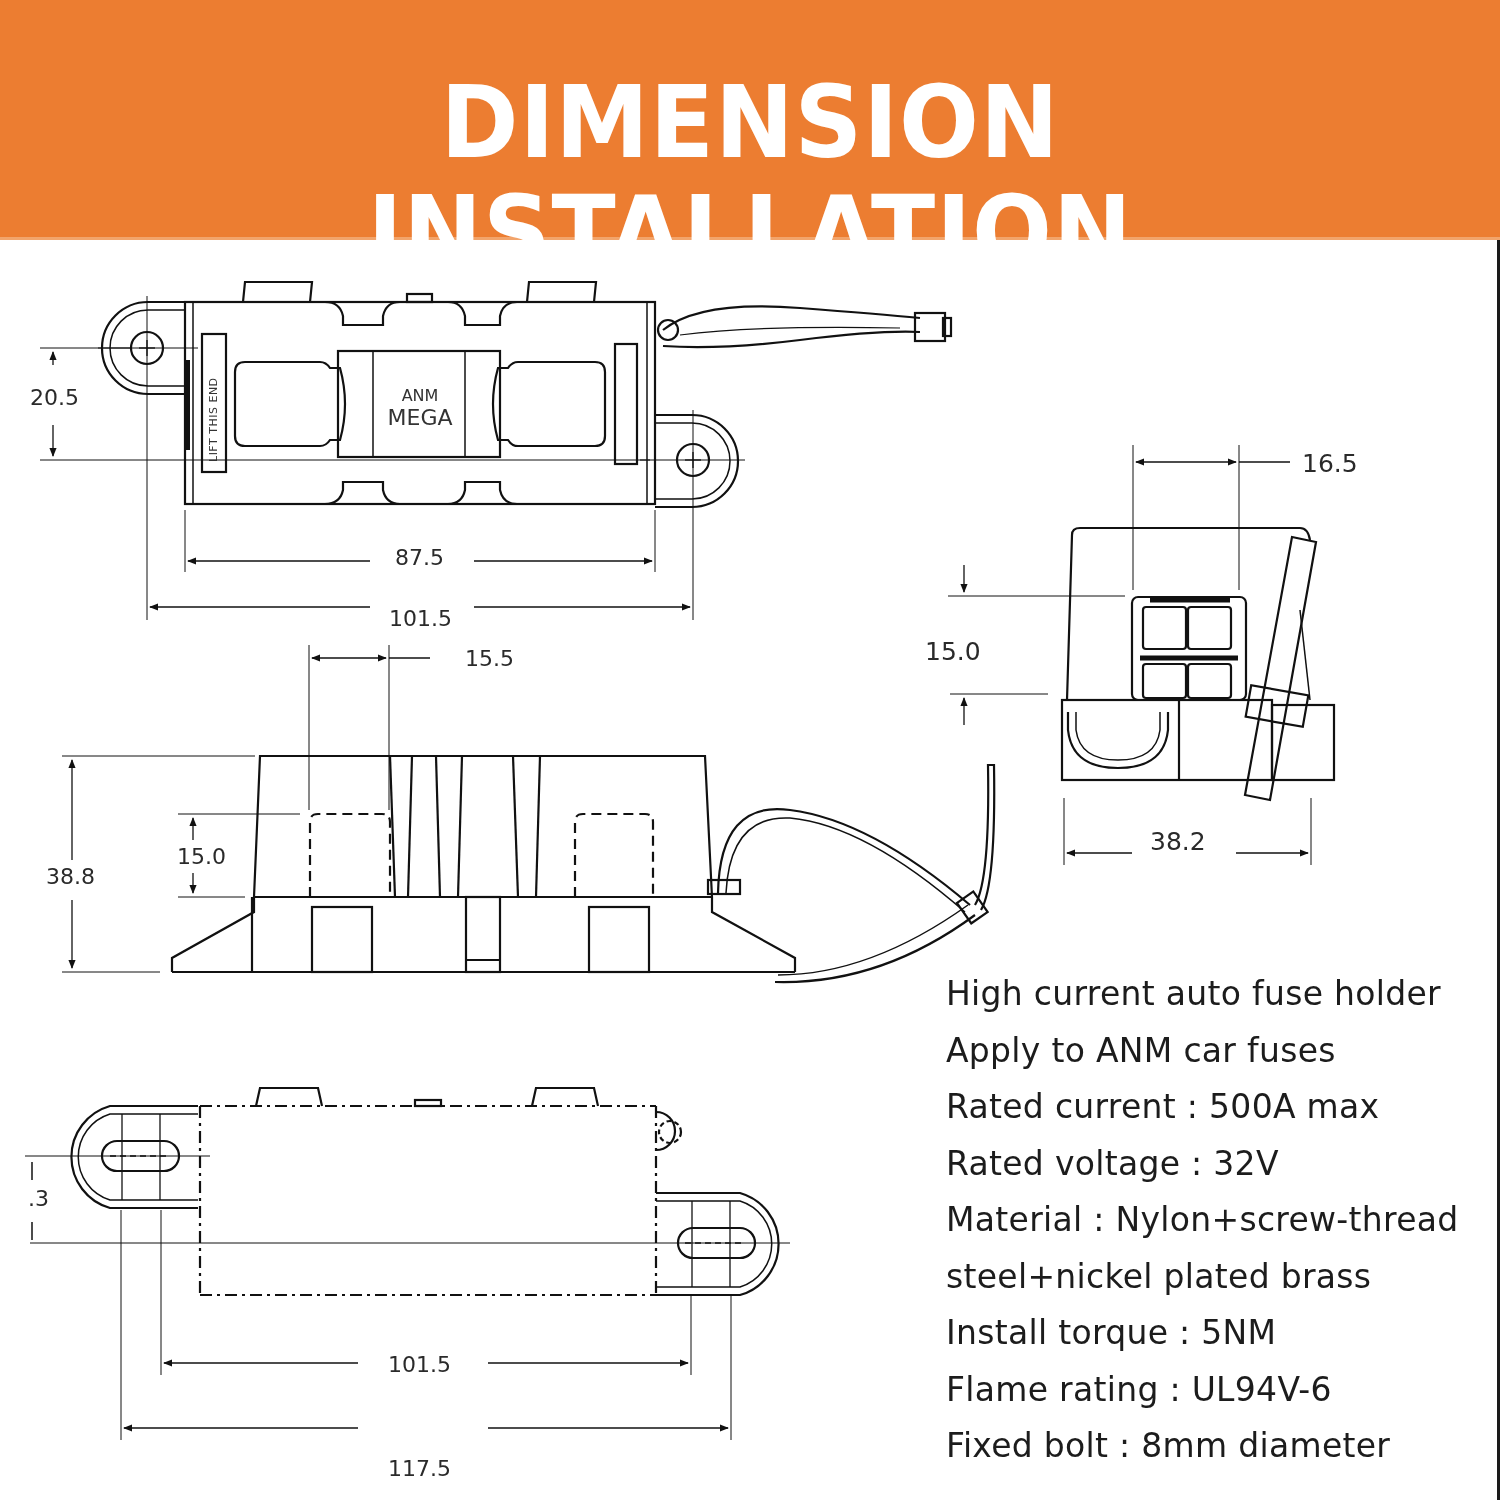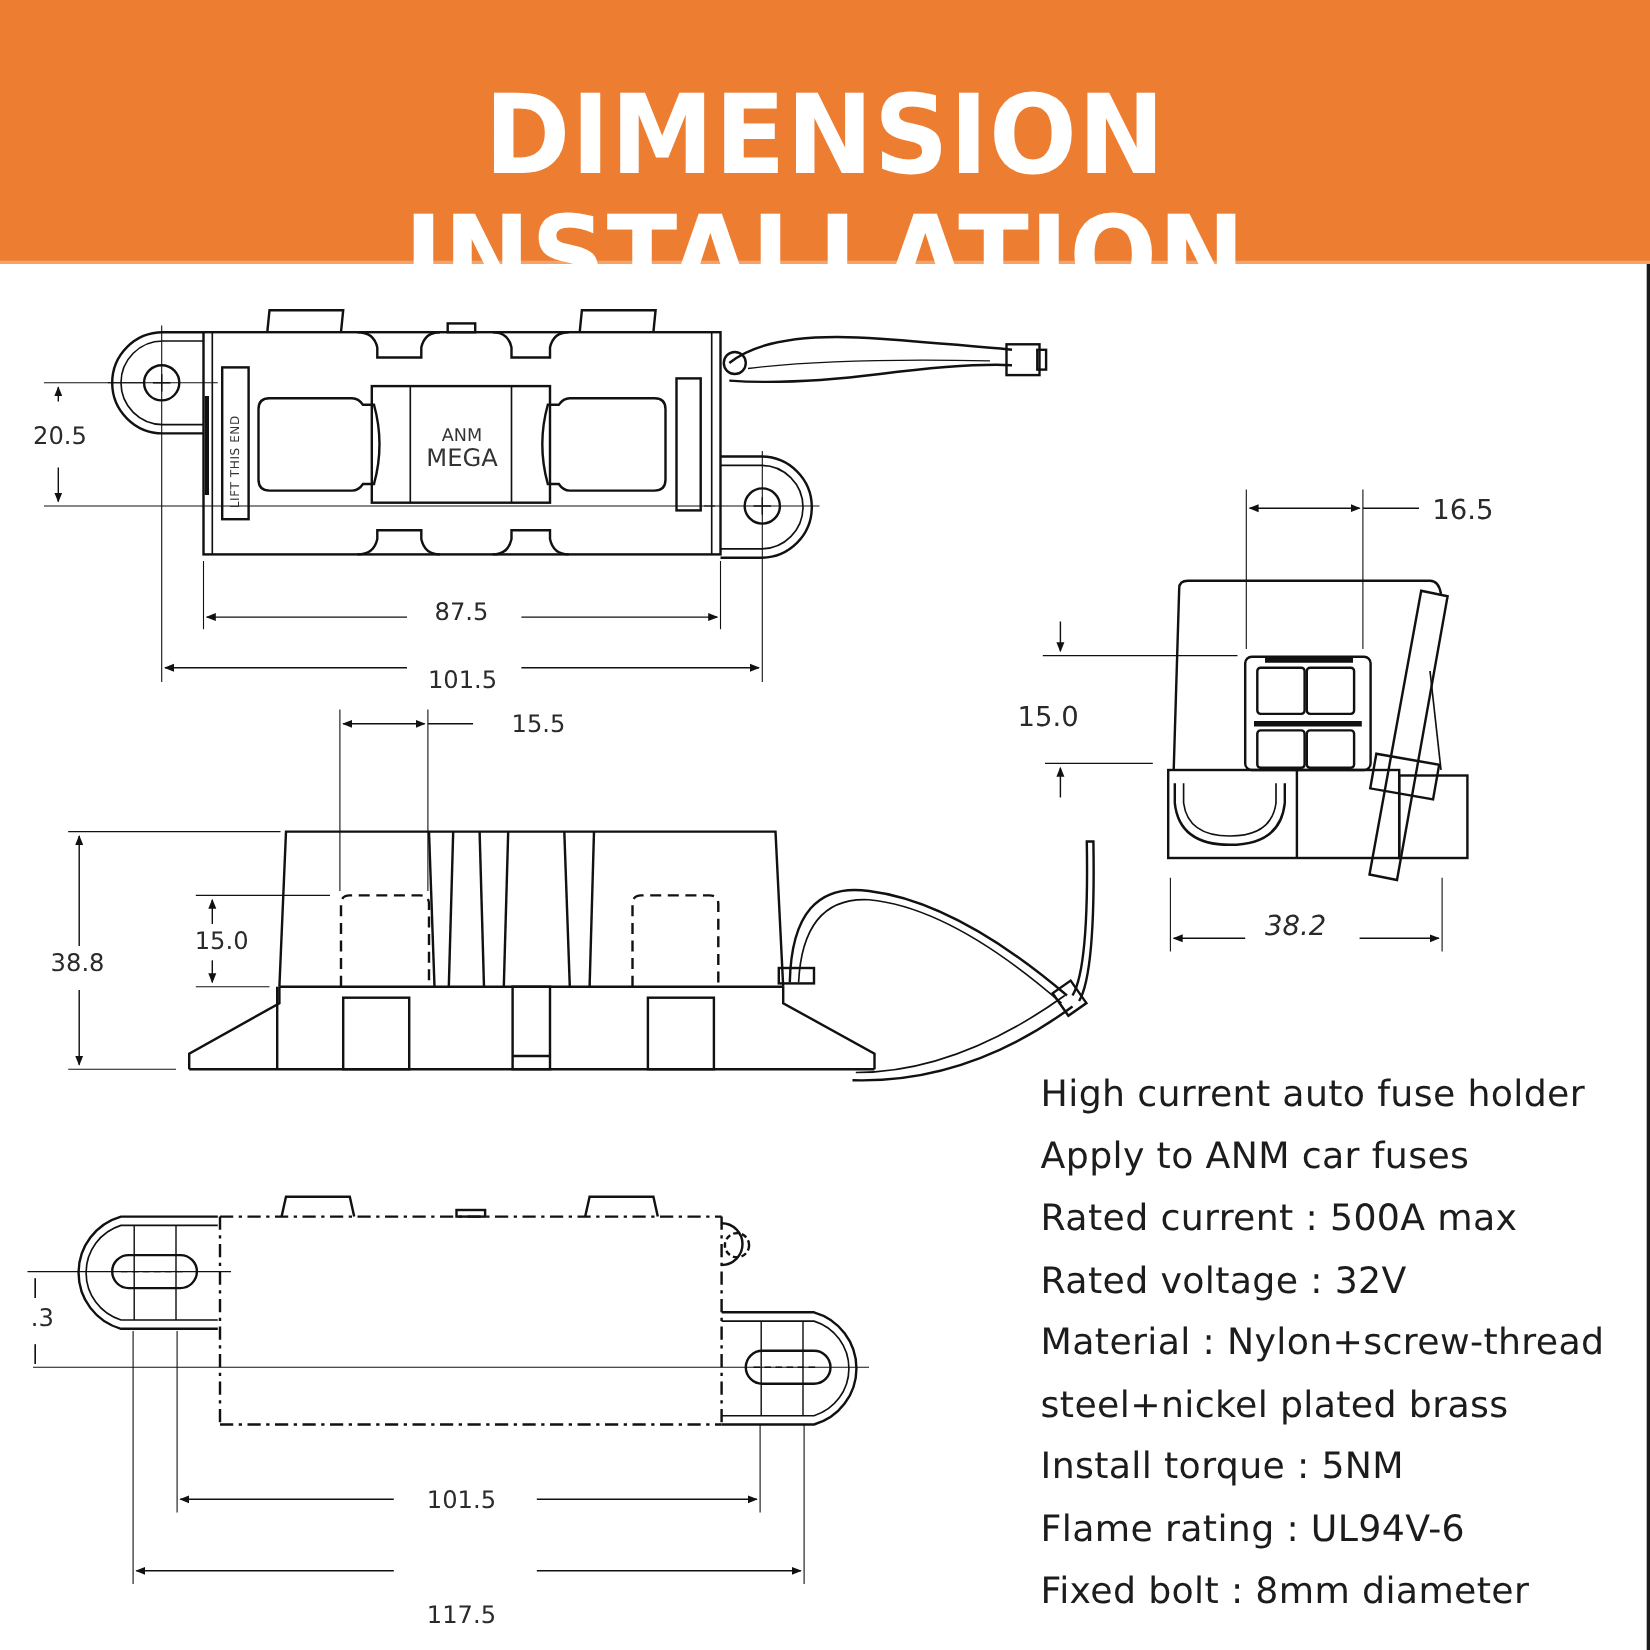--- a/index.html
+++ b/index.html
@@ -212,21 +212,21 @@
   <div style="font-size:16px; line-height:20px;">ANM</div>
   <div style="font-size:22px; line-height:24px;">MEGA</div>
 </div>
 <div class="lift-label" style="left:207px; top:462px;">LIFT THIS END</div>
 <div class="dim" style="left:30px; top:386px;text-align:right;">20.5</div>
 <div class="dim" style="left:395px; top:546px;">87.5</div>
 <div class="dim" style="left:389px; top:607px;">101.5</div>
 
 <div class="dim" style="left:1302px; top:452px; font-size:25px;">16.5</div>
 <div class="dim" style="left:925px; top:640px; font-size:25px;">15.0</div>
-<div class="dim" style="left:1150px; top:830px; font-size:25px;font-style:italic;">38.2</div>
+<div class="dim" style="left:1150px; top:830px; font-size:25px;">38.2</div>
 
 <div class="dim" style="left:437px; top:647px;margin-left:28px;">15.5</div>
 <div class="dim" style="left:177px; top:845px;">15.0</div>
 <div class="dim" style="left:46px; top:865px;">38.8</div>
 
 <div class="dim" style="left:28px; top:1187px;">.3</div>
 <div class="dim" style="left:388px; top:1353px;">101.5</div>
 <div class="dim" style="left:388px; top:1418px;margin-top:39px;">117.5</div>
 
 <div class="specs">

